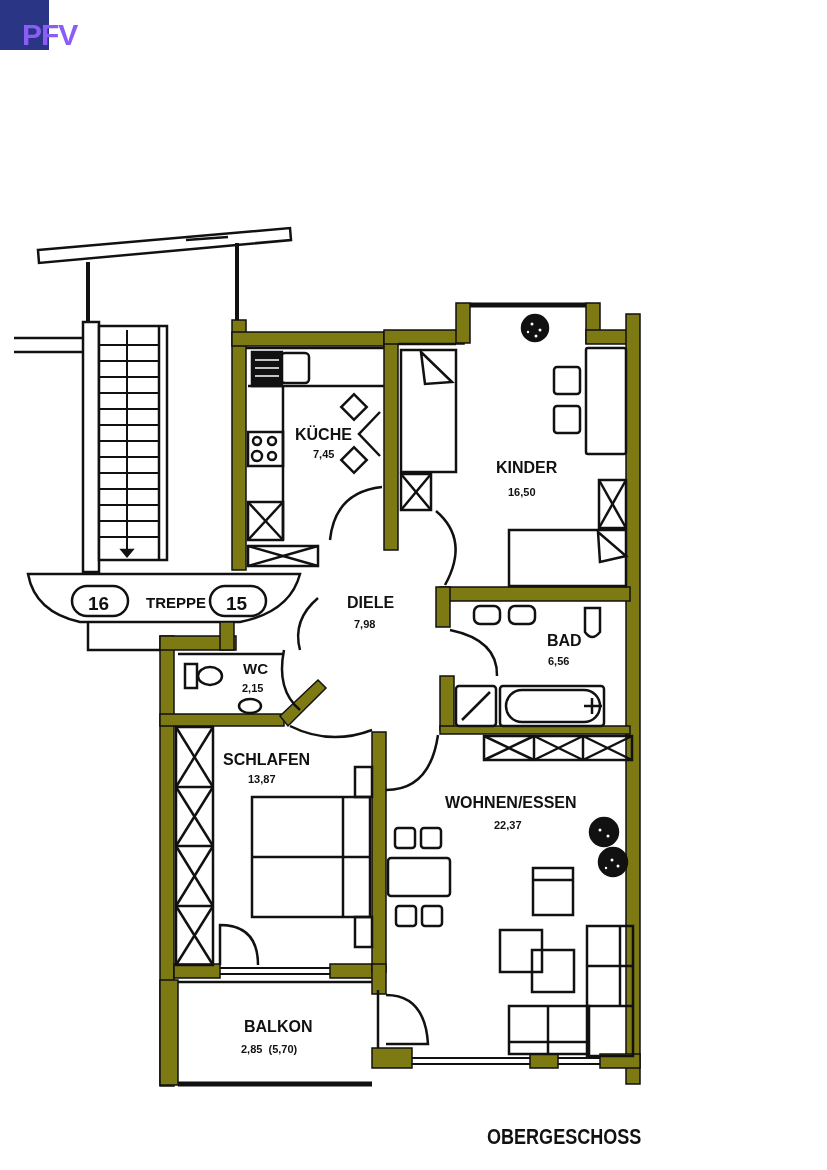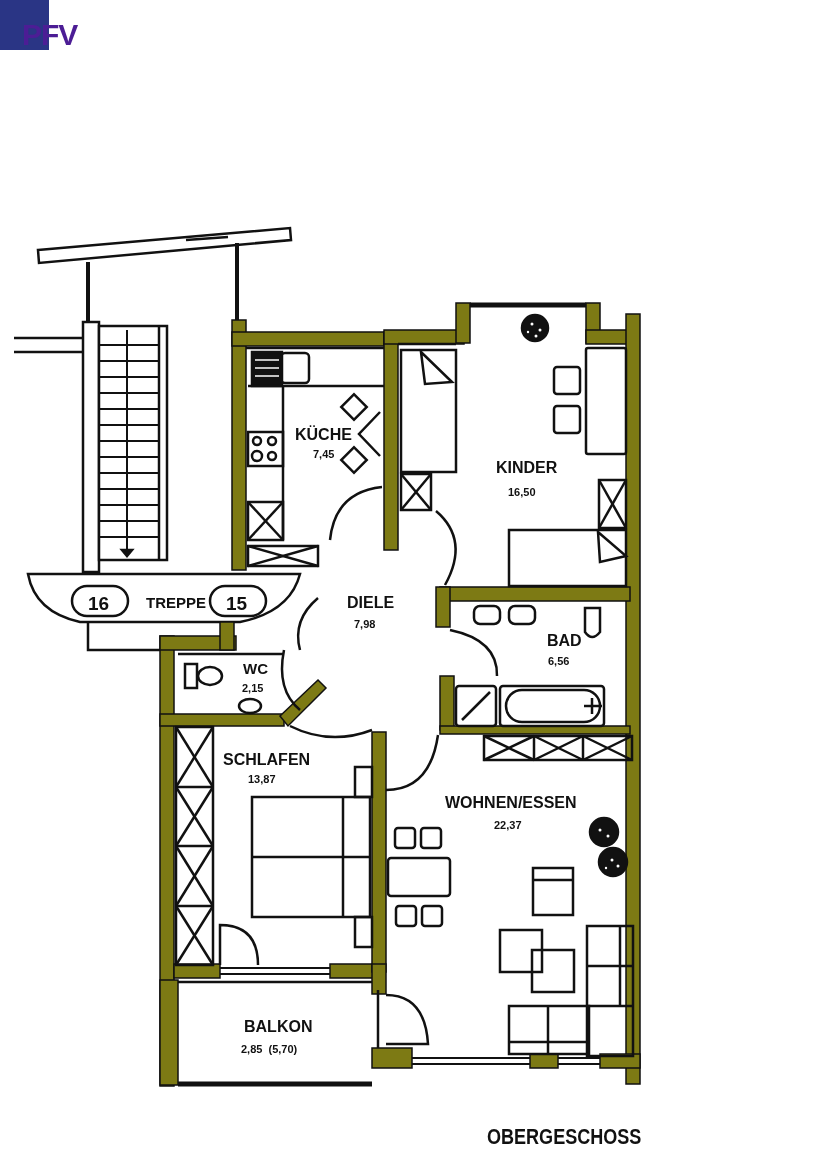--- a/index.html
+++ b/index.html
@@ -9,21 +9,21 @@
   .logo .text { position:absolute; left:22px; top:20px; font-family:"Liberation Sans", sans-serif; font-weight:bold; font-size:30px; letter-spacing:-1px; line-height:30px; }
   svg.plan { position:absolute; left:0; top:0; }
   .lbl { font-family:"Liberation Sans Narrow", "Liberation Sans", sans-serif; font-weight:bold; fill:#111; }
   .footer { position:absolute; left:487px; top:1124px; font-family:"Liberation Sans", sans-serif; font-weight:bold; font-size:22px; letter-spacing:0px; transform:scaleX(0.82); transform-origin:left top; color:#111; }
 </style>
 </head>
 <body>
 
 <div class="logo">
   <div class="block" style="background:#2a3585;"></div>
-  <div class="text" style="color:#4c1d95;">PFV</div>
+  <div class="text" style="color:#8b5cf6;">PFV</div>
 </div>
 
 <svg class="plan" width="827" height="1170" viewBox="0 0 827 1170">
   <g stroke="#111" stroke-width="2.5" fill="none">
 
     <g>
       <polygon points="38,250 290,228 291,240 39,263" fill="#fff"></polygon>
       <line x1="186" y1="240" x2="228" y2="237"></line>
       <line x1="88" y1="262" x2="88" y2="322" stroke-width="4"></line>
       <line x1="237" y1="243" x2="237" y2="320" stroke-width="4"></line>

